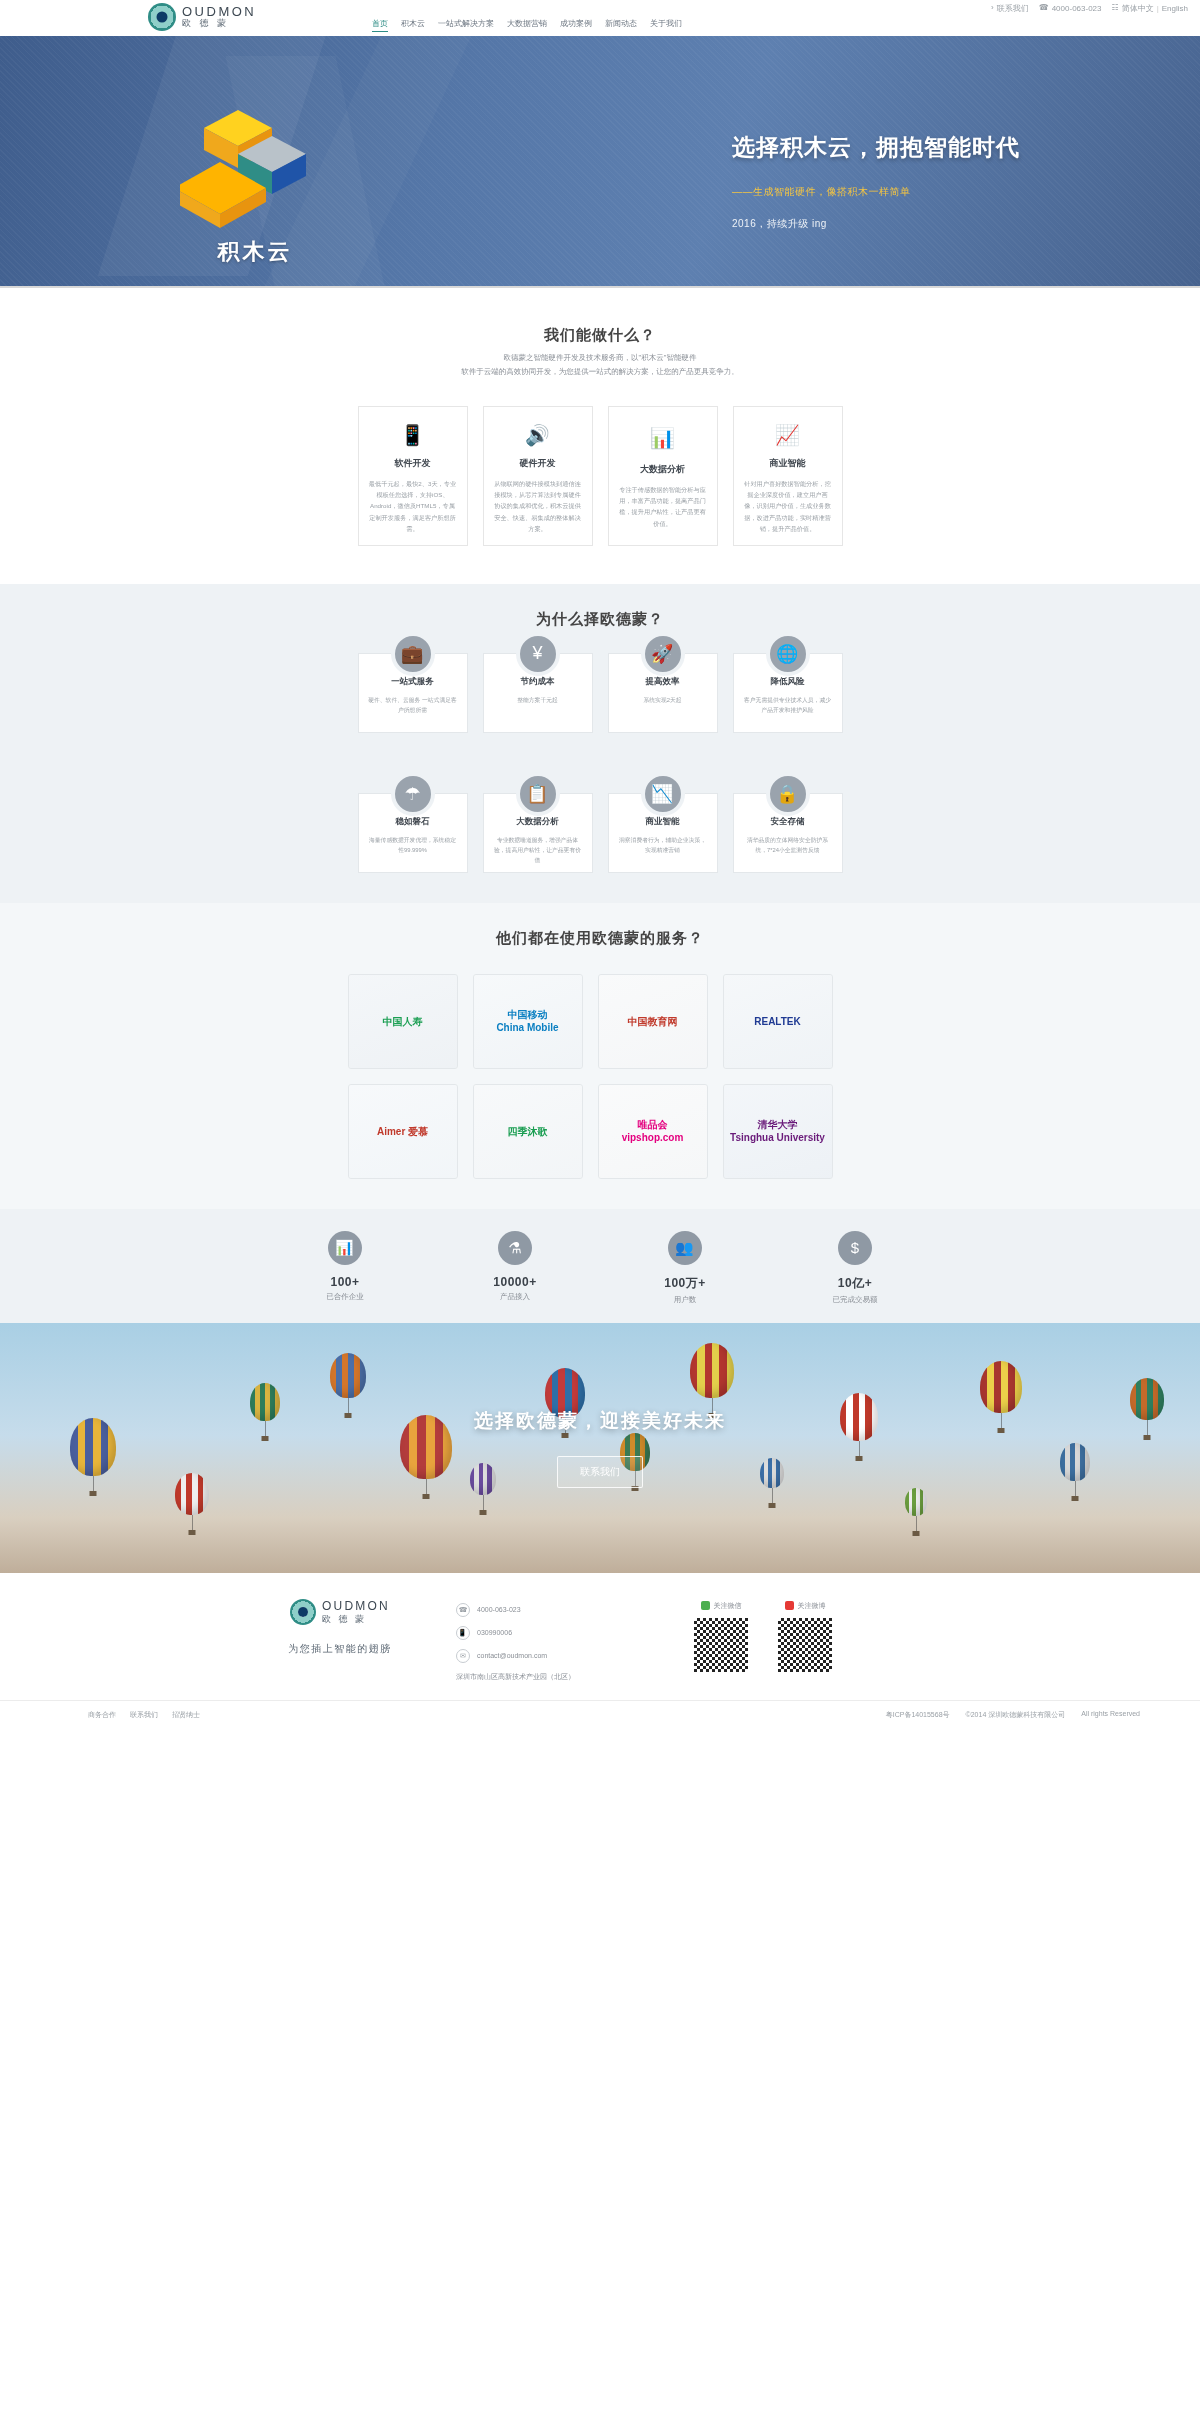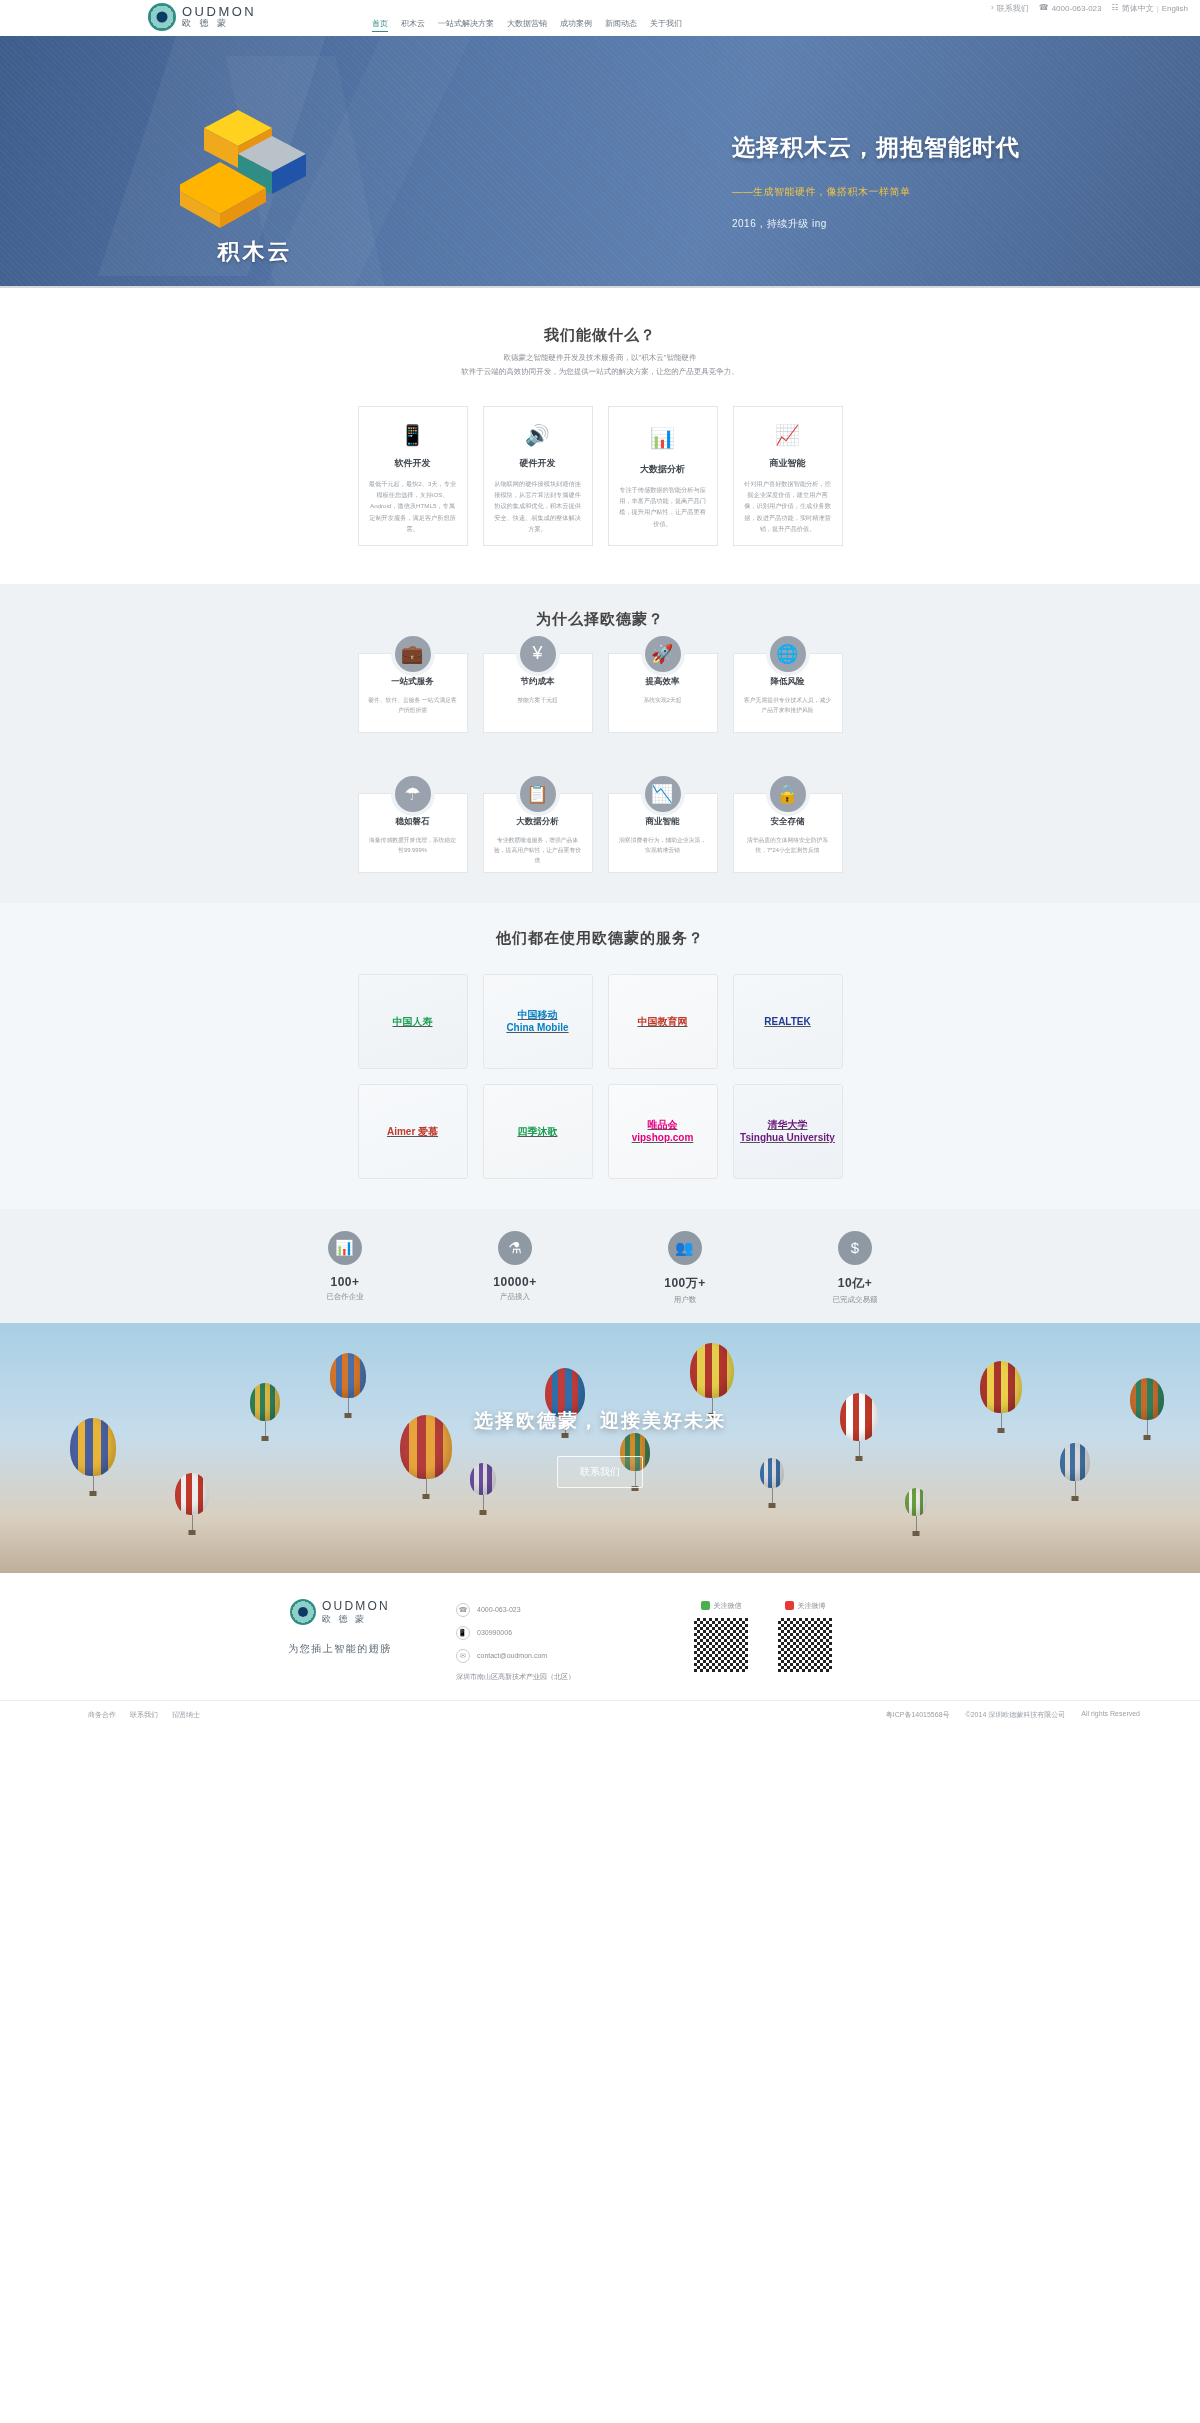--- a/index.html
+++ b/index.html
@@ -122,21 +122,21 @@
     width:44px; height:44px; border-radius:50%; background:#9aa3ad;
     display:flex; align-items:center; justify-content:center; color:#fff; font-size:18px;
     border: 4px solid #eef2f5;
   }
   .why-h { font-size: 8.5px; color:#3f464e; font-weight:700; }
   .why-p { font-size: 5.8px; color:#9aa0a6; line-height:1.8; margin-top:7px; }
   .why-row-gap { height: 30px; width:100%; }
 
   
   .clients { background:#f4f7f9; padding: 26px 0 30px; }
-  .client-grid { display:flex; flex-wrap:wrap; justify-content:center; gap:15px; width:505px; margin: 26px auto 0; text-decoration: underline; }
+  .client-grid { display:flex; flex-wrap:wrap; gap:15px; width:505px; margin: 26px auto 0; }
   .client-card {
     width:110px; height:95px; background:#fff; border:1px solid #e3e7ea; border-radius:3px;
     display:flex; align-items:center; justify-content:center; position:relative; overflow:hidden;
   }
   .client-bg { position:absolute; inset:0; opacity:.35; }
   .cbg1 { background: linear-gradient(160deg,#dfe7ee,#cfd9e2); }
   .cbg2 { background: linear-gradient(160deg,#e7eef3,#d6e0e8); }
   .cbg3 { background: linear-gradient(160deg,#eef1f3,#e2e6ea); }
   .cbg4 { background: linear-gradient(160deg,#e3eaf0,#d2dde6); }
   .cbg5 { background: linear-gradient(160deg,#e8eef4,#d9e4ec); }

